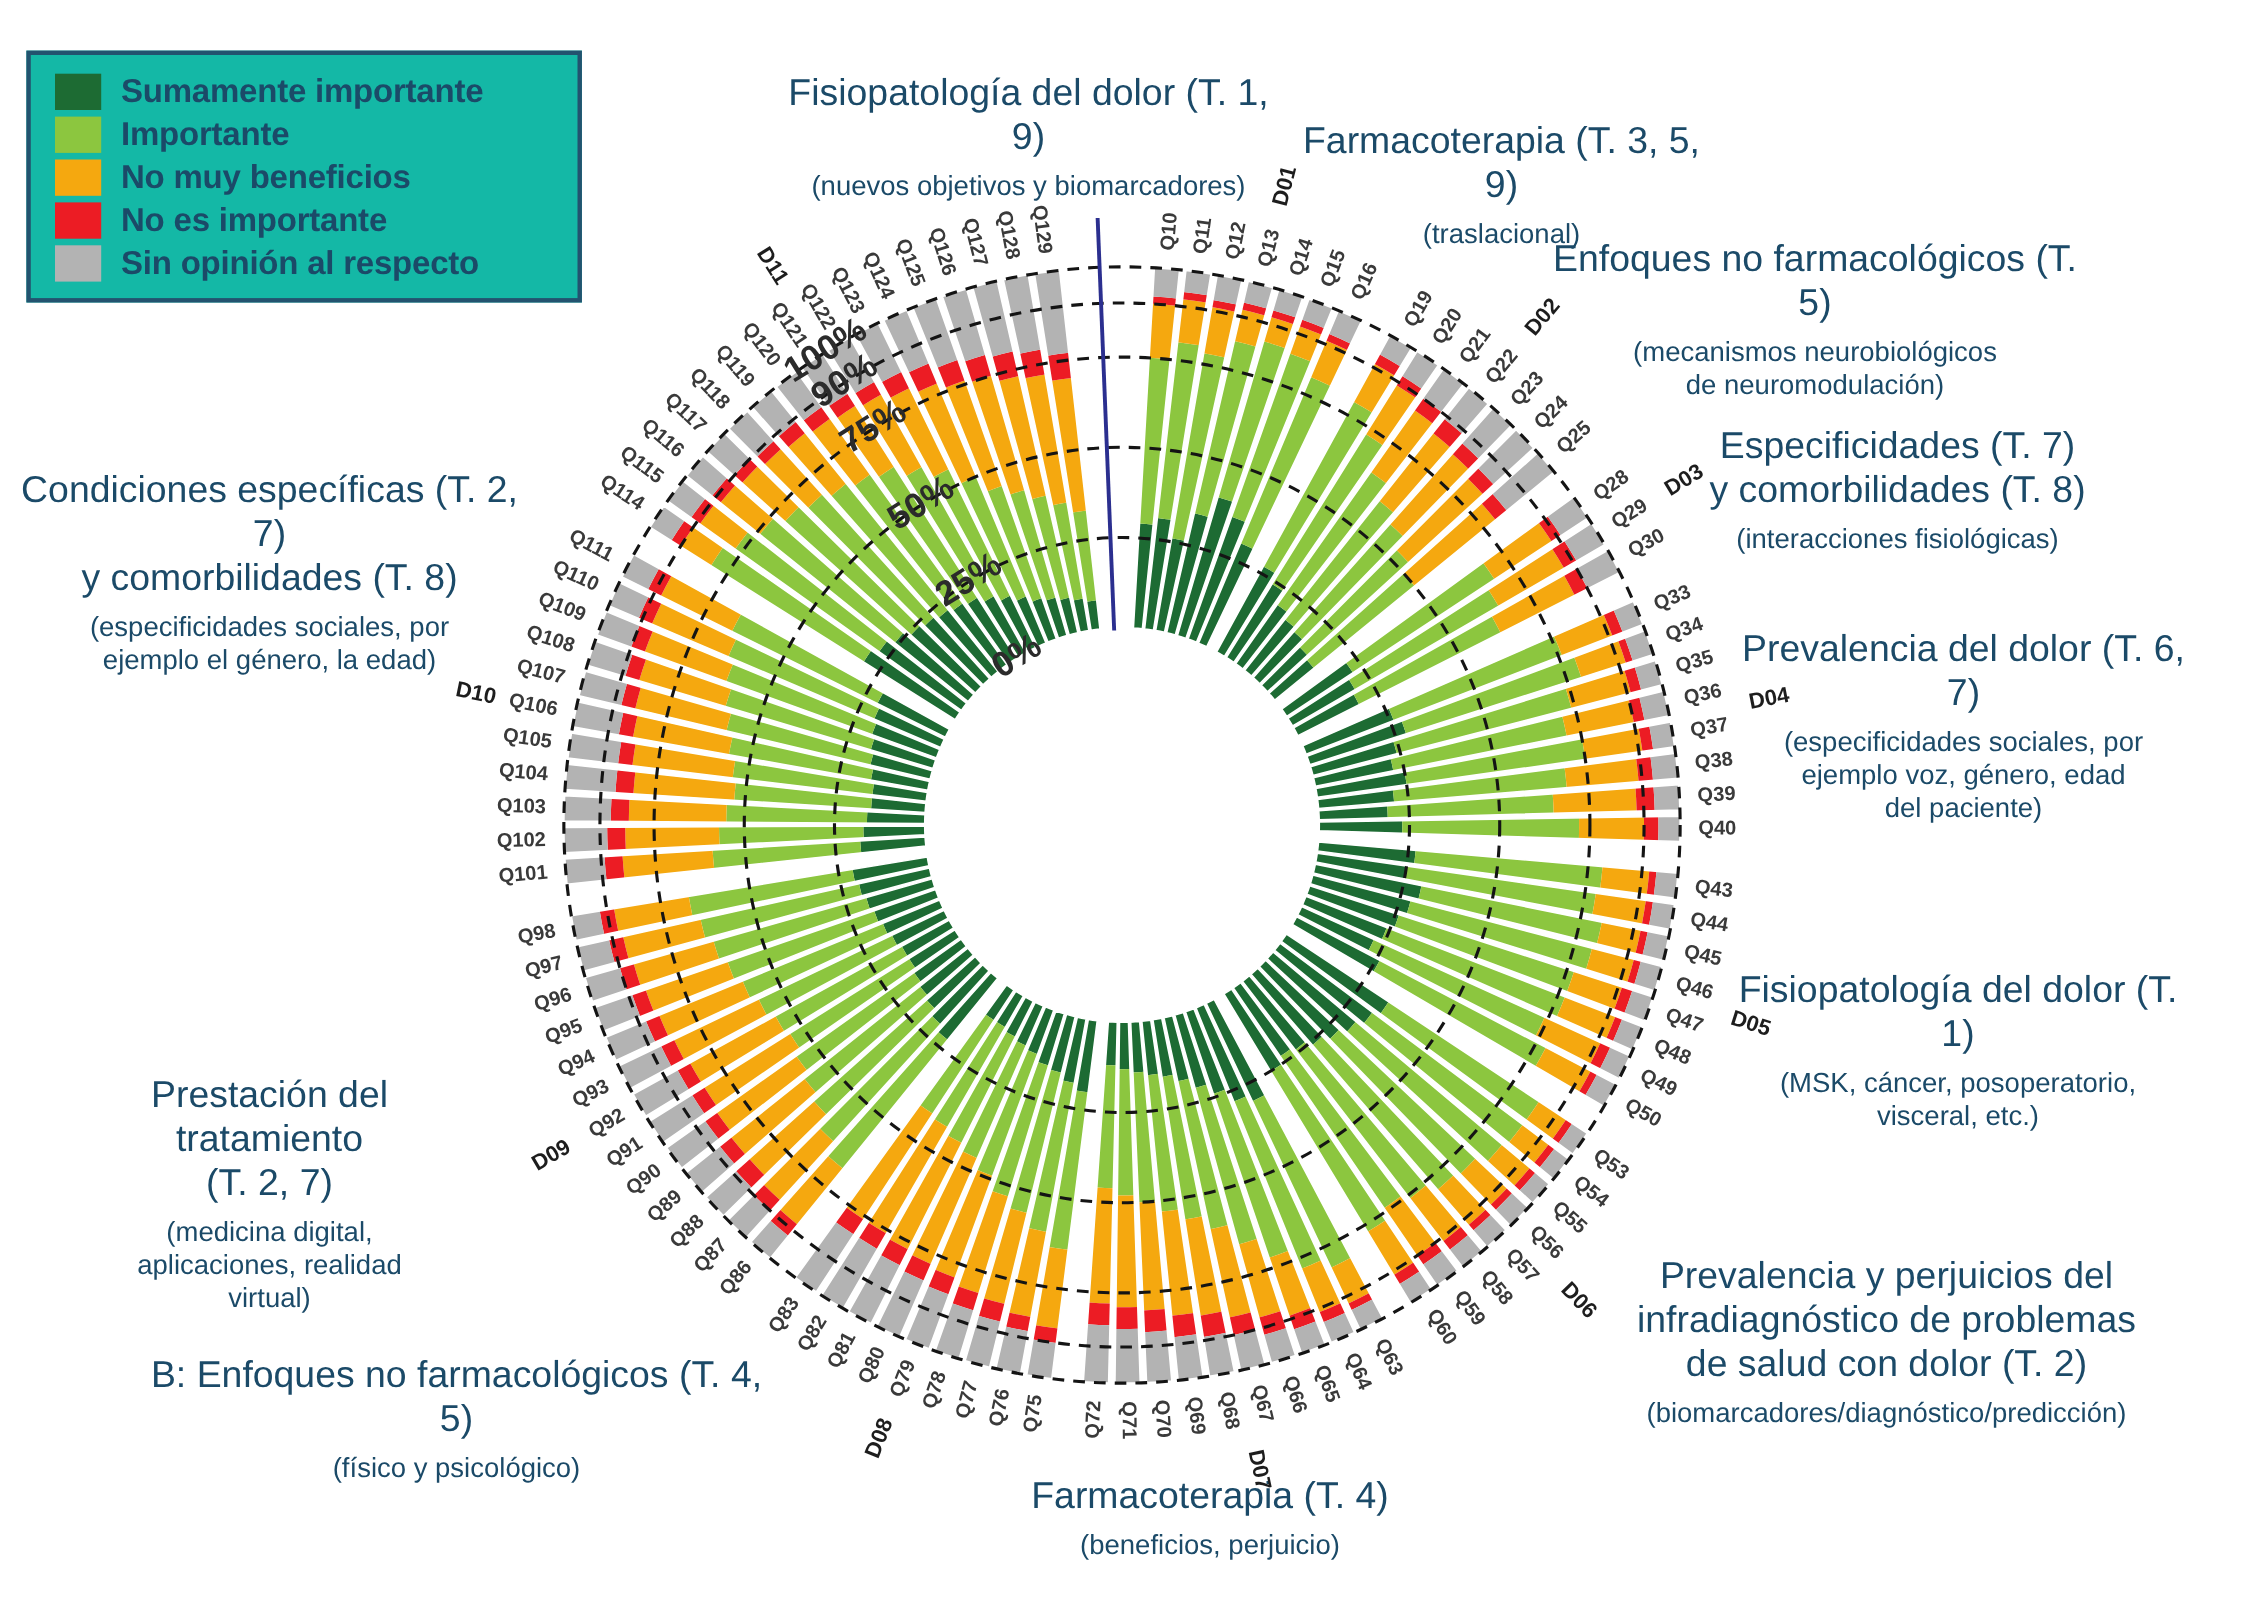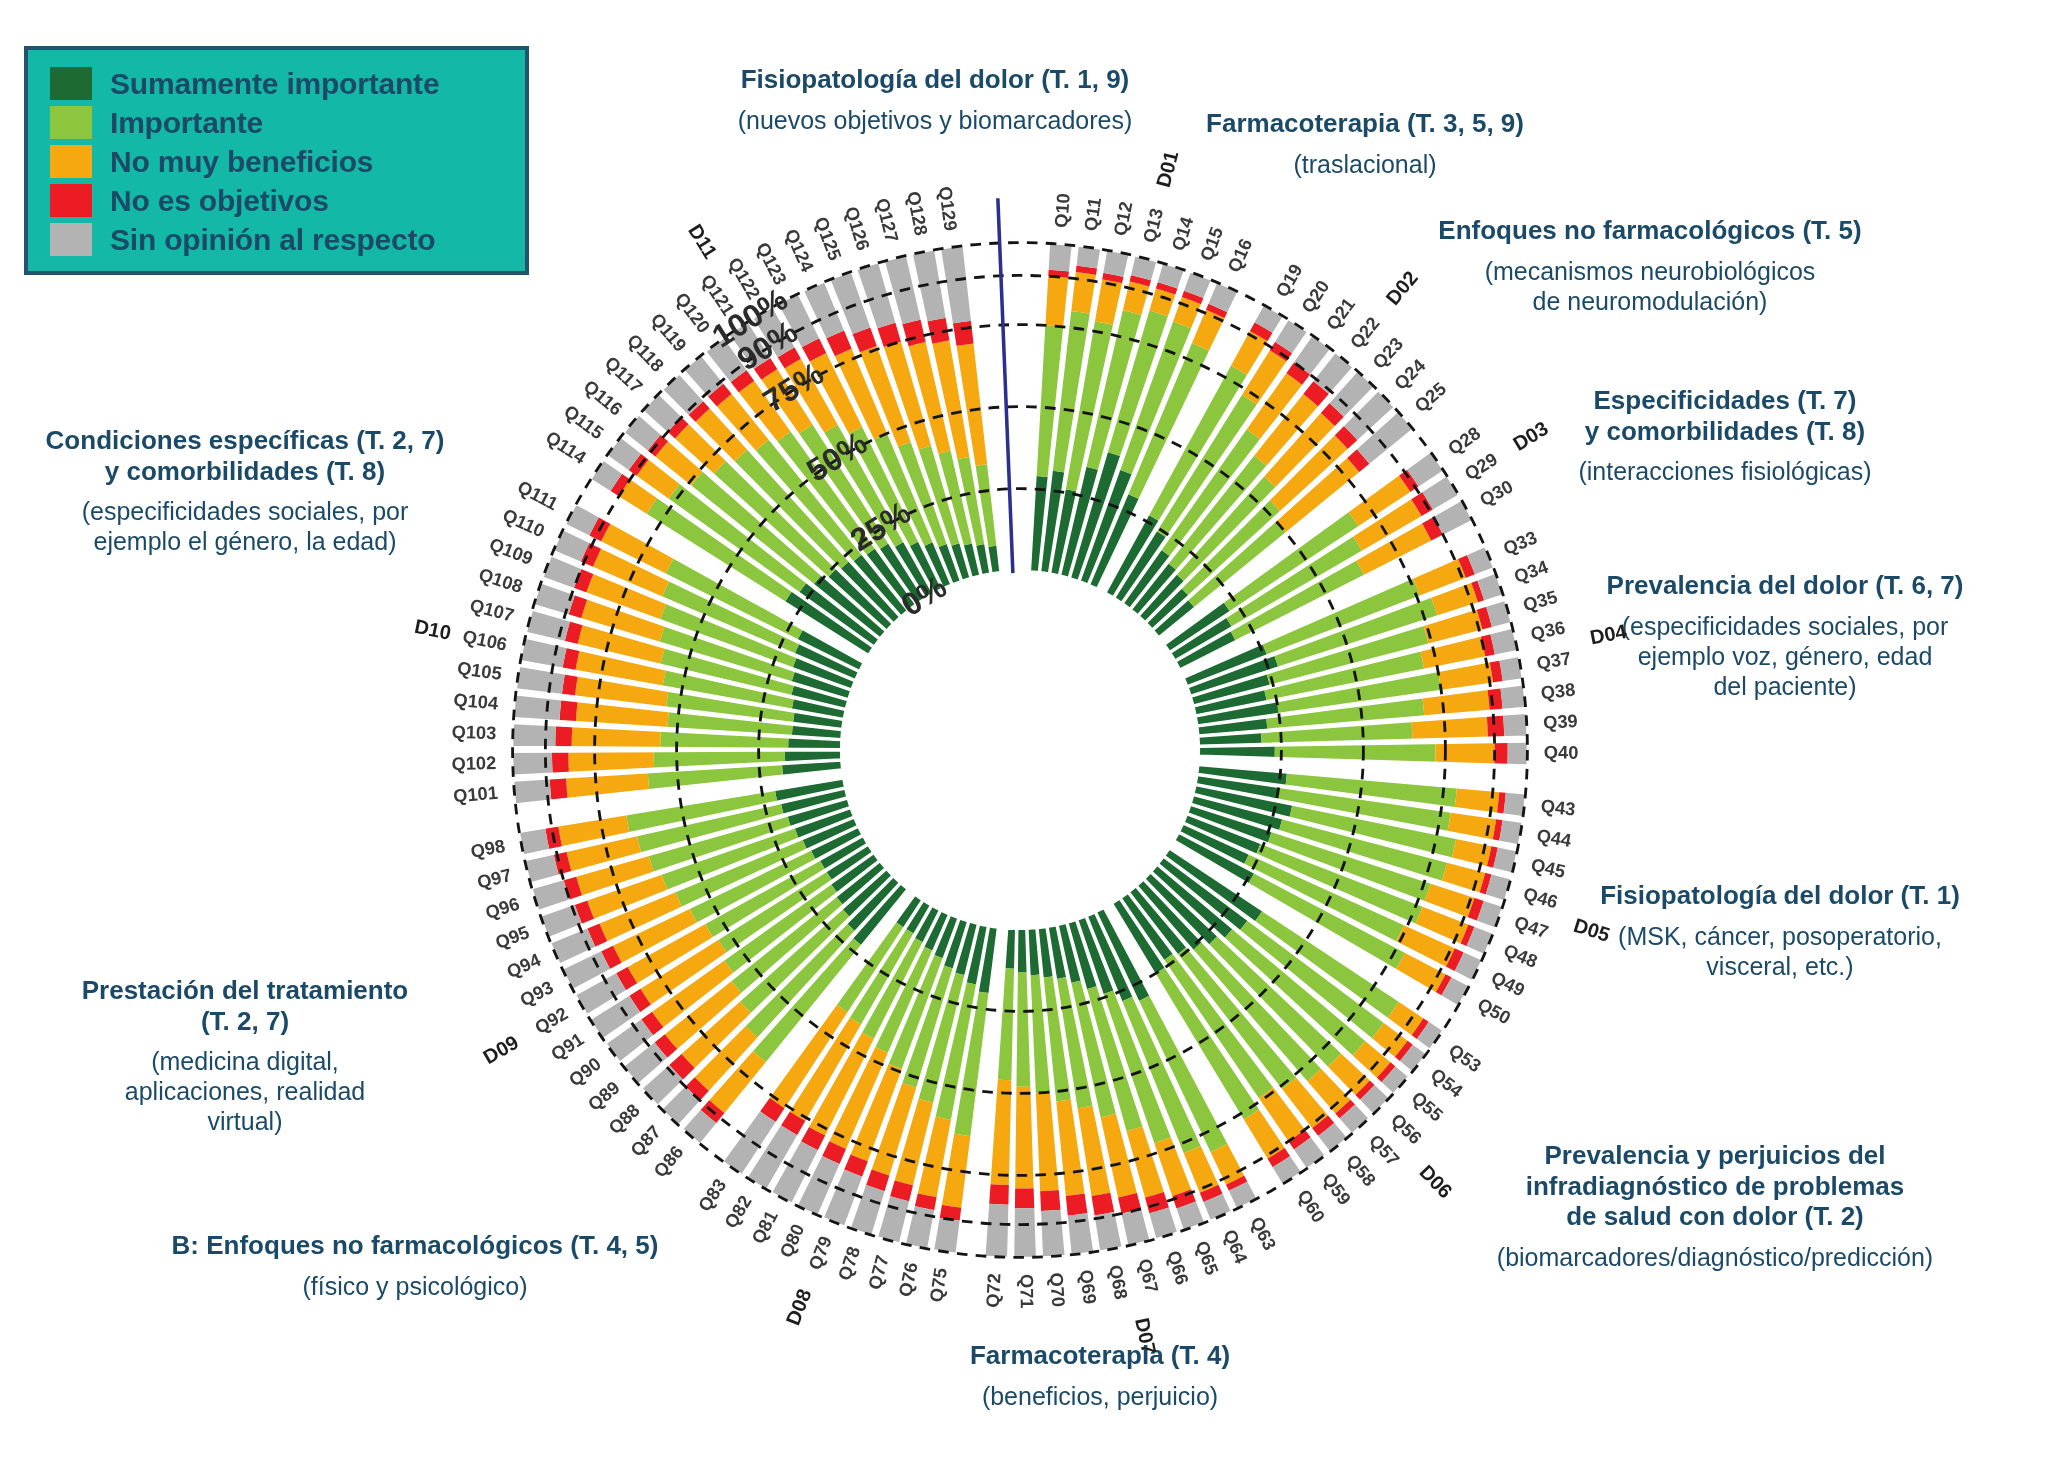--- a/index.html
+++ b/index.html
@@ -10,21 +10,21 @@
   #legend{position:absolute;left:24px;top:46px;width:505px;height:229px;
           border:4px solid #23536f;background:#14b8a6;box-sizing:border-box;
           padding:14px 18px 10px 22px;}
   .leg-row{display:flex;align-items:center;height:39px;}
   .leg-sw{width:42px;height:33px;flex:0 0 42px;margin-right:18px;}
   .leg-tx{font-size:30px;font-weight:700;color:#1b4a68;letter-spacing:-.2px;
           white-space:nowrap;line-height:1;}
 
   
   .callout{position:absolute;color:#1b4a68;}
-  .callout .c-title{font-weight:700;font-size:26px;line-height:1.18;}
+  .callout .c-title{font-weight:400;font-size:34px;line-height:1.18;}
   .callout .c-sub{font-weight:400;font-size:25px;line-height:1.2;margin-top:10px;}
   .ta-c{text-align:center}
 
   
   #chartwrap{position:absolute;left:430px;top:160px;width:1180px;height:1180px;}
   #chartwrap svg{display:block;width:100%;height:100%;overflow:visible;}
 
   .qlab{font-size:15.5px;font-weight:700;fill:#3a3a3a;
         font-family:"Liberation Sans", sans-serif;}
   .dlab{font-size:17px;font-weight:700;fill:#1d1d1d;
@@ -43,21 +43,21 @@
   <div class="leg-row">
     <span class="leg-sw" style="background: rgb(140, 198, 63);"></span>
     <span class="leg-tx">Importante</span>
   </div>
   <div class="leg-row">
     <span class="leg-sw" style="background: rgb(245, 168, 15);"></span>
     <span class="leg-tx">No muy beneficios</span>
   </div>
   <div class="leg-row">
     <span class="leg-sw" style="background: rgb(236, 28, 36);"></span>
-    <span class="leg-tx">No es objetivos</span>
+    <span class="leg-tx">No es importante</span>
   </div>
   <div class="leg-row">
     <span class="leg-sw" style="background: rgb(179, 179, 179);"></span>
     <span class="leg-tx">Sin opinión al respecto</span>
   </div>
 </div>
 
 <div class="callout ta-c" style="left:700px;top:64px;width:470px;">
   <div class="c-title">Fisiopatología del dolor (T. 1, 9)</div>
   <div class="c-sub">(nuevos objetivos y biomarcadores)</div>

